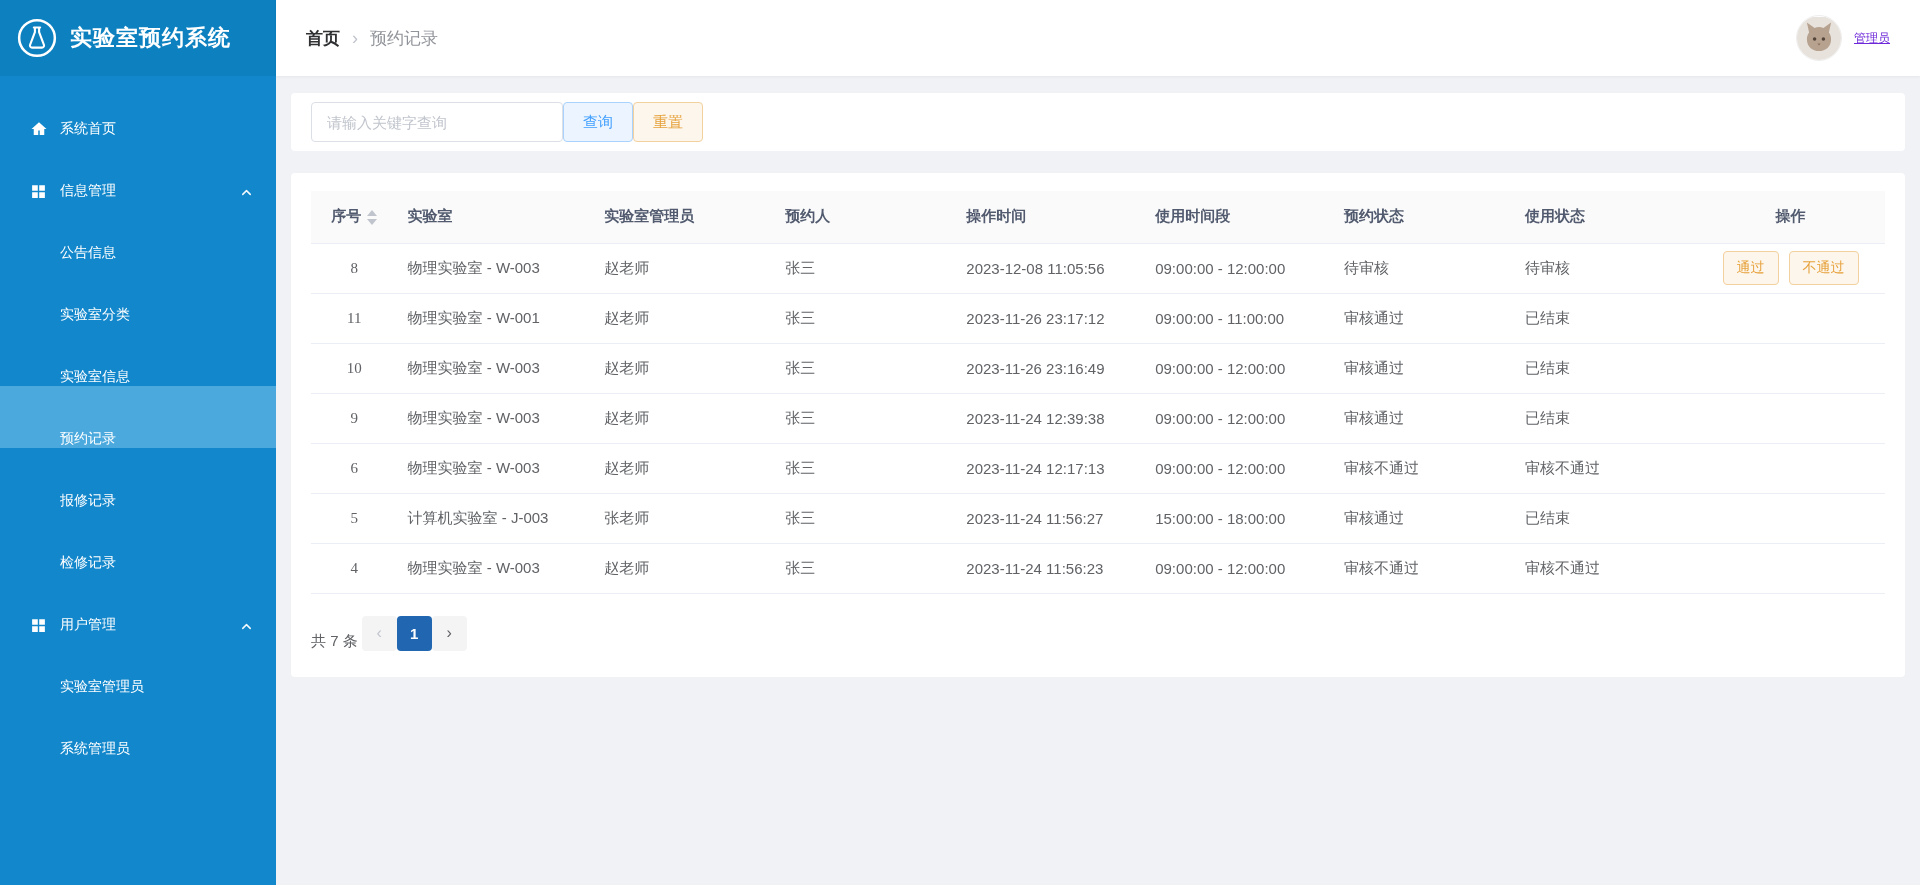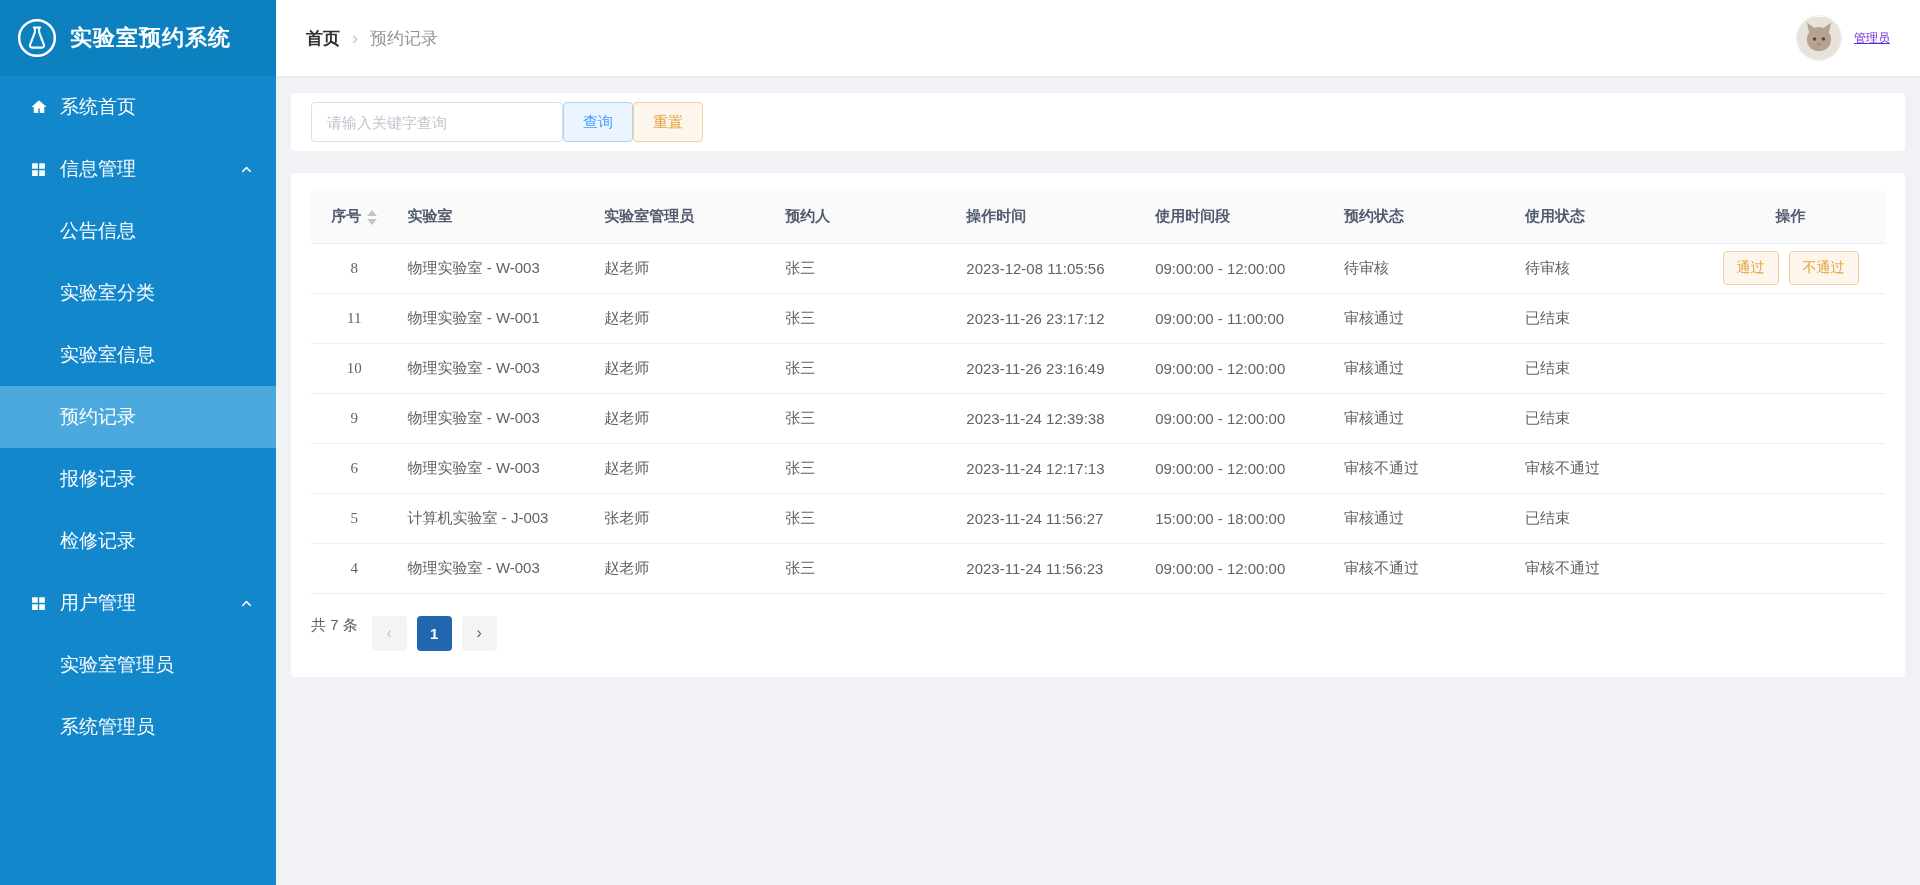--- a/index.html
+++ b/index.html
@@ -9,21 +9,21 @@
     background:#f0f2f5; overflow:hidden; font-size:15px; color:#606266;
   }
   .app { display:flex; width:1920px; height:885px; }
 
   
   .sidebar { width:276px; flex-shrink:0; background:var(--sidebar,#1287cb); display:flex; flex-direction:column; }
   .logo { height:76px; background:var(--sidebar-logo,#0d80c0); display:flex; align-items:center; gap:12px; padding:0 16px; flex-shrink:0; }
   .logo-icon { display:flex; }
   .logo-text { color:#fff; font-size:22px; font-weight:bold; letter-spacing:1px; white-space:nowrap; }
   .menu { flex:1; overflow:hidden; }
-  .menu-item { height:62px; display:flex; align-items:center; gap:12px; padding:0 22px 0 30px; color:#fff; font-size:19px; cursor:pointer; white-space:nowrap; }
+  .menu-item { height:62px; display:flex; align-items:flex-end; gap:12px; padding:0 22px 0 30px; color:#fff; font-size:14px; cursor:pointer; white-space:nowrap; }
   .menu-item .mi-icon { width:18px; height:18px; display:flex; align-items:center; color:#fff; flex-shrink:0; }
   .menu-item .chev { margin-left:auto; display:flex; opacity:.95; }
   .menu-item.sub-item { padding-left:60px; }
   .menu-item.active { background:var(--sidebar-active,#4ba9de); }
 
   
   .main { flex:1; display:flex; flex-direction:column; min-width:0; }
   .topbar { height:76px; background:#fff; display:flex; align-items:center; justify-content:space-between; padding:0 30px; flex-shrink:0; box-shadow:0 1px 3px rgba(0,0,0,.05); }
   .breadcrumb { display:flex; align-items:center; gap:12px; font-size:17px; }
   .crumb-home { color:#303133; font-weight:bold; cursor:pointer; }
@@ -55,21 +55,21 @@
   .col-approve_status { width:11.5%; }
   .col-use_status { width:11.5%; }
   .col-actions { width:12%; text-align:center; }
   .caret-wrap { display:inline-flex; flex-direction:column; margin-left:6px; vertical-align:middle; cursor:pointer; }
   .caret { width:0; height:0; border-left:5px solid transparent; border-right:5px solid transparent; display:block; }
   .caret.up { border-bottom:6px solid #c0c4cc; margin-bottom:3px; }
   .caret.down { border-top:6px solid #c0c4cc; }
   .row-btn { height:34px; padding:0 13px; margin:0 5px; border-radius:4px; font-size:14px; cursor:pointer; font-family:inherit;
     background:var(--warning-light,#fdf6ec); border:1px solid var(--warning-border,#f3d19e); color:var(--warning,#e6a23c); }
 
-  .pagination { display:flex; align-items:flex-start; gap:10px; padding-top:22px; font-size:15px; color:#606266; }
+  .pagination { display:flex; align-items:flex-end; padding-top:22px; font-size:15px; color:#606266; }
   .pg-total { margin-right:4px; }
   .pg { min-width:35px; height:35px; border:none; border-radius:4px; background:#f4f4f5; color:#606266; font-size:16px; cursor:pointer; font-family:inherit; }
   .pg.prev { color:#c0c4cc; }
   .pg.active { background:var(--page-active,#2166b0); color:#fff; font-weight:bold; font-size:15px; }
 </style>
 </head>
 <body>
 
 <div class="app">
 

